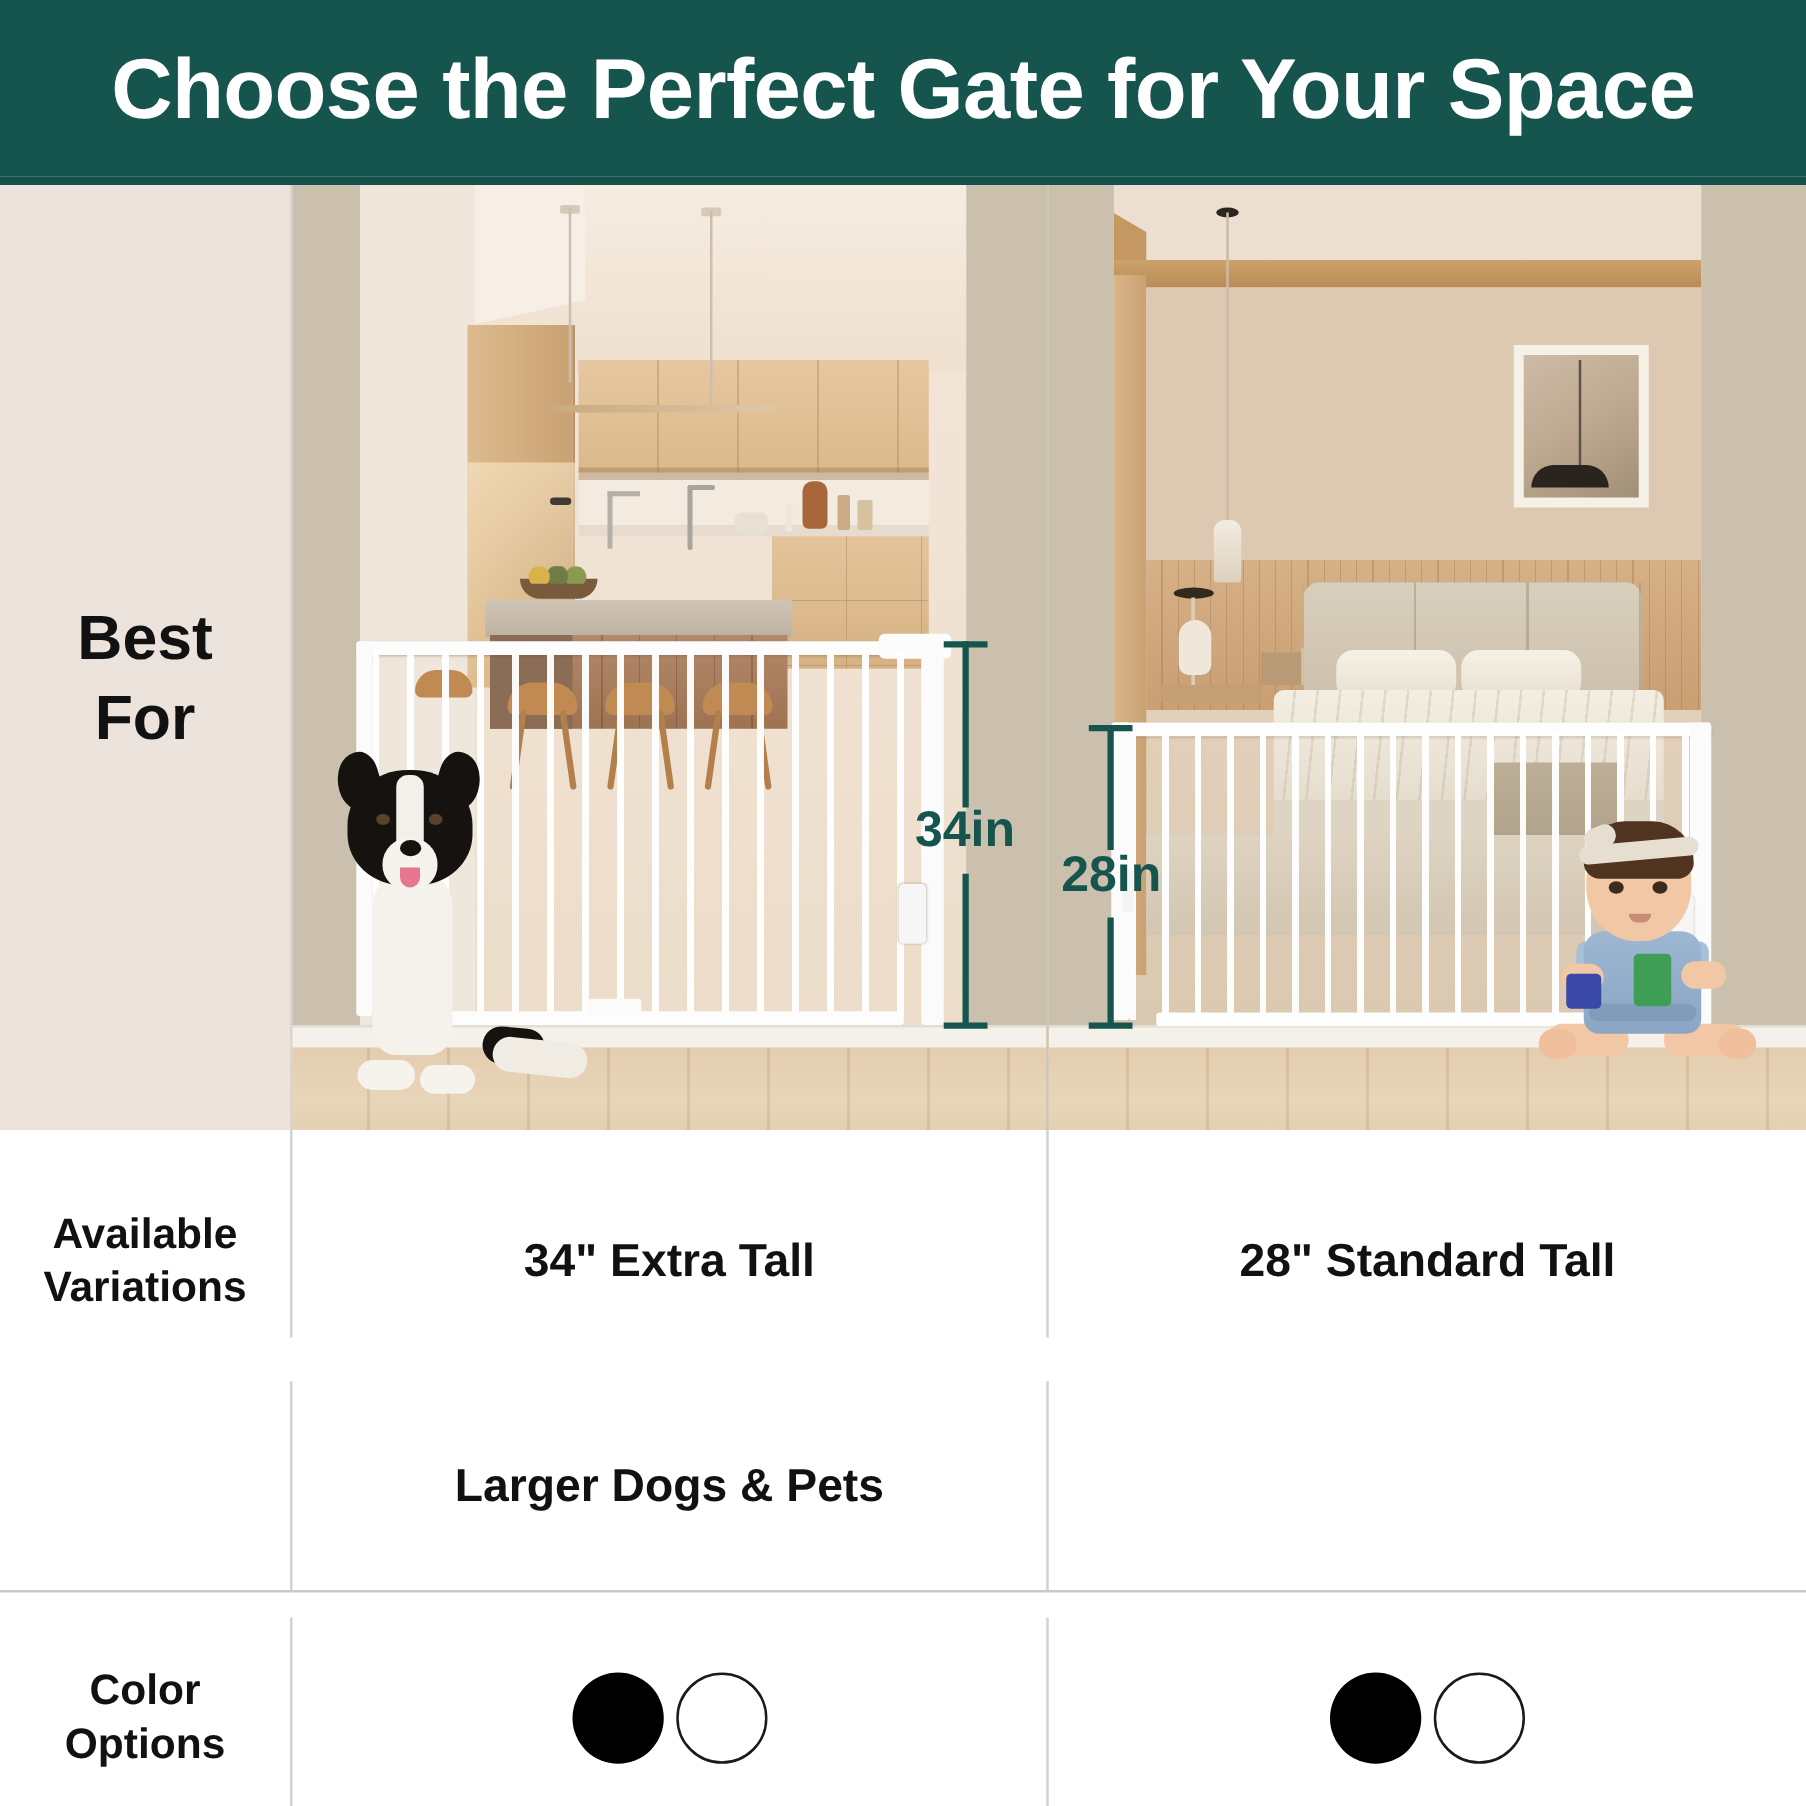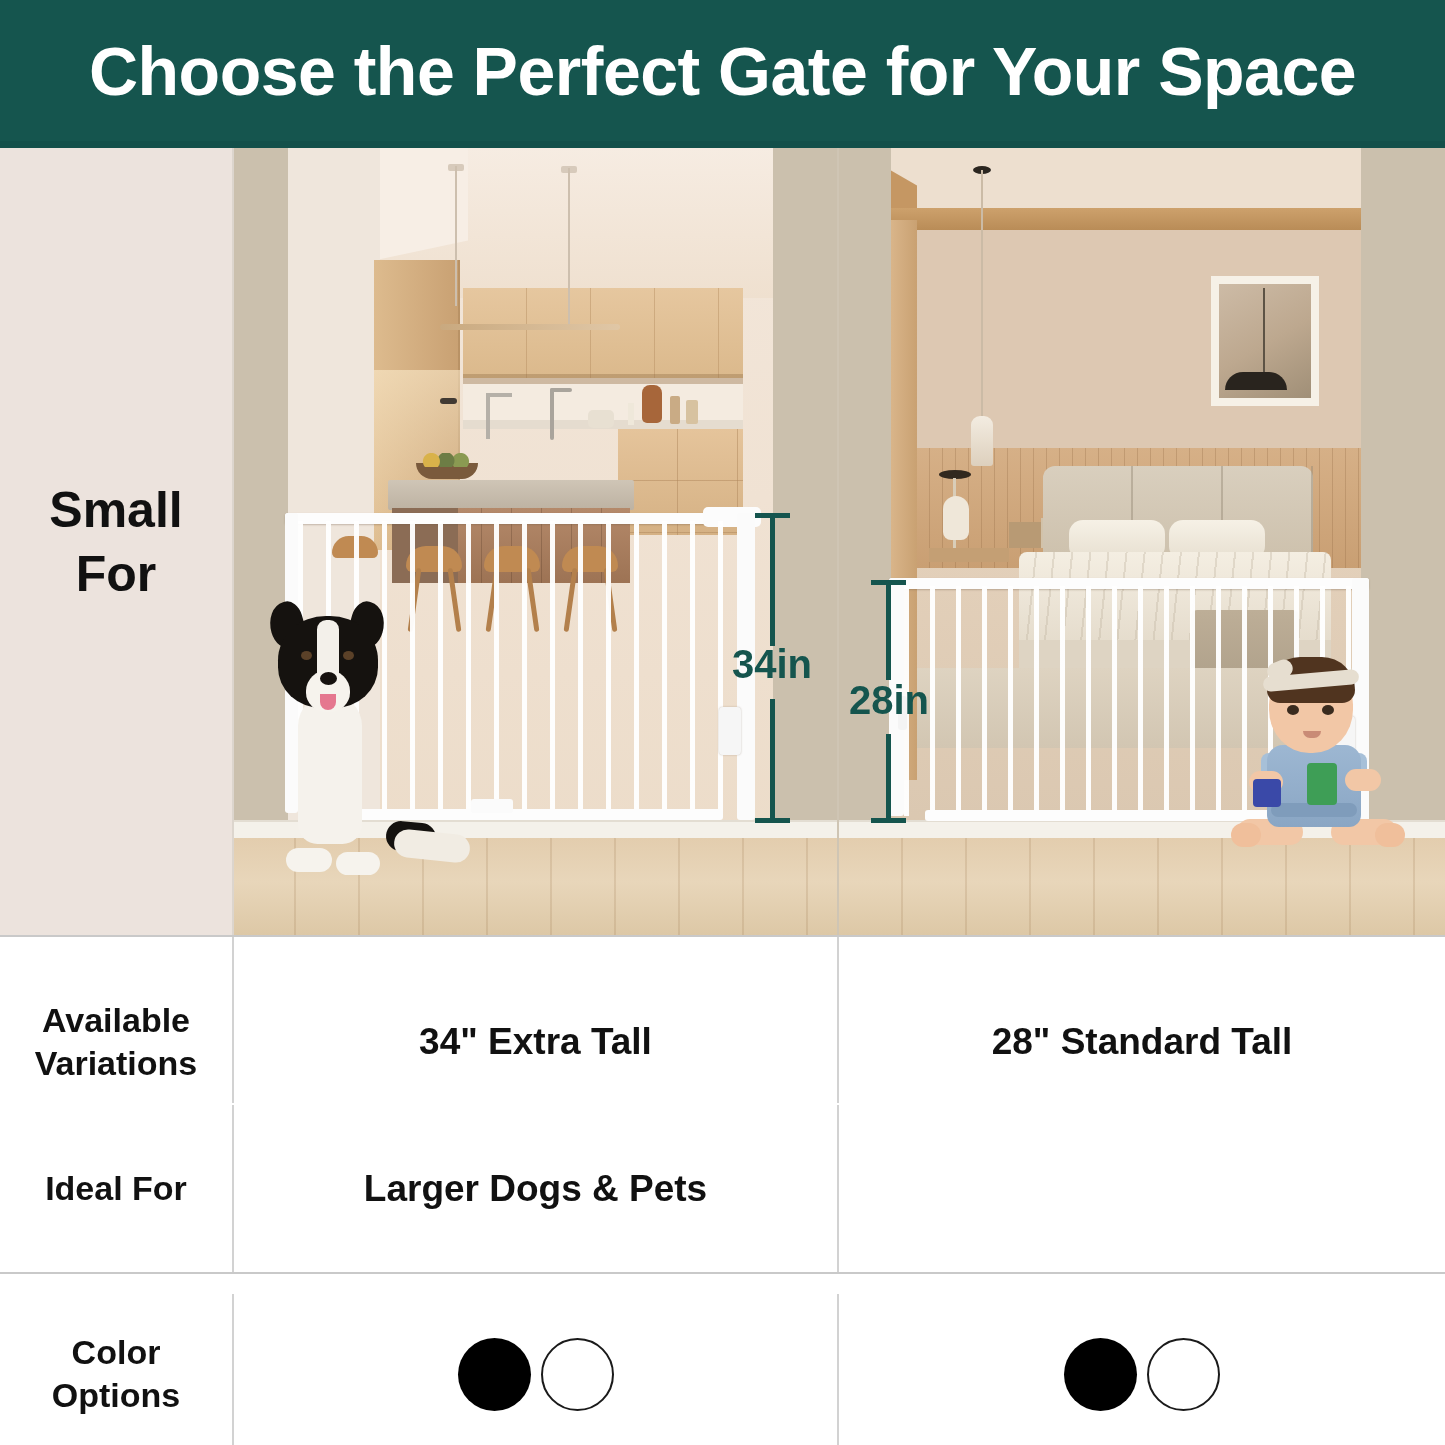--- a/index.html
+++ b/index.html
@@ -275,21 +275,21 @@
 
   <div class="header">
     <div class="header-title">Choose the Perfect Gate for Your Space</div>
   </div>
   <div class="header-rule"></div>
 
   <div class="hero">
 
     <div class="hero-label-cell">
       <div class="hero-label">
-        <div>Small</div>
+        <div>Best</div>
         <div>For</div>
       </div>
     </div>
 
     <div class="panel panel-left">
       <div class="wall"></div>
 
       <div class="k-room">
         <div class="k-ceil"></div>
         <div class="k-bulk"></div>
@@ -456,39 +456,34 @@
     </div>
 
     <div class="vdiv" style="left:232px; top:0; height:787px; background:#dcd5cd;"></div>
     <div class="vdiv" style="left:837px; top:0; height:787px; background:#cfc5b4;"></div>
   </div>
 
   <div class="row-sep" style="top:935px;"></div>
   <div class="row-sep" style="top:1103px;"></div>
   <div class="row-sep" style="top:1272px;"></div>
 
-  <div class="row" style="top:937px; height:209px;">
+  <div class="row" style="top:904px; height:209px;">
     <div class="cell-label">
       <div>
         <div>Available</div>
         <div>Variations</div>
       </div>
     </div>
     <div class="cell-a">34" Extra Tall</div>
     <div class="cell-b">28" Standard Tall</div>
     <div class="vdiv" style="left:232px; top:0; height:166px;"></div>
     <div class="vdiv" style="left:837px; top:0; height:166px;"></div>
   </div>
 
   <div class="row" style="top:1105px; height:167px;">
-    <div class="cell-label">
-      <div>
-        <div>Ideal For</div>
-      </div>
-    </div>
     <div class="cell-a">Larger Dogs &amp; Pets</div>
     <div class="vdiv" style="left:232px; top:0; height:167px;"></div>
     <div class="vdiv" style="left:837px; top:0; height:167px;"></div>
   </div>
 
   <div class="row" style="top:1294px; height:160px;padding-left:24px;">
     <div class="cell-label">
       <div>
         <div>Color</div>
         <div>Options</div>

